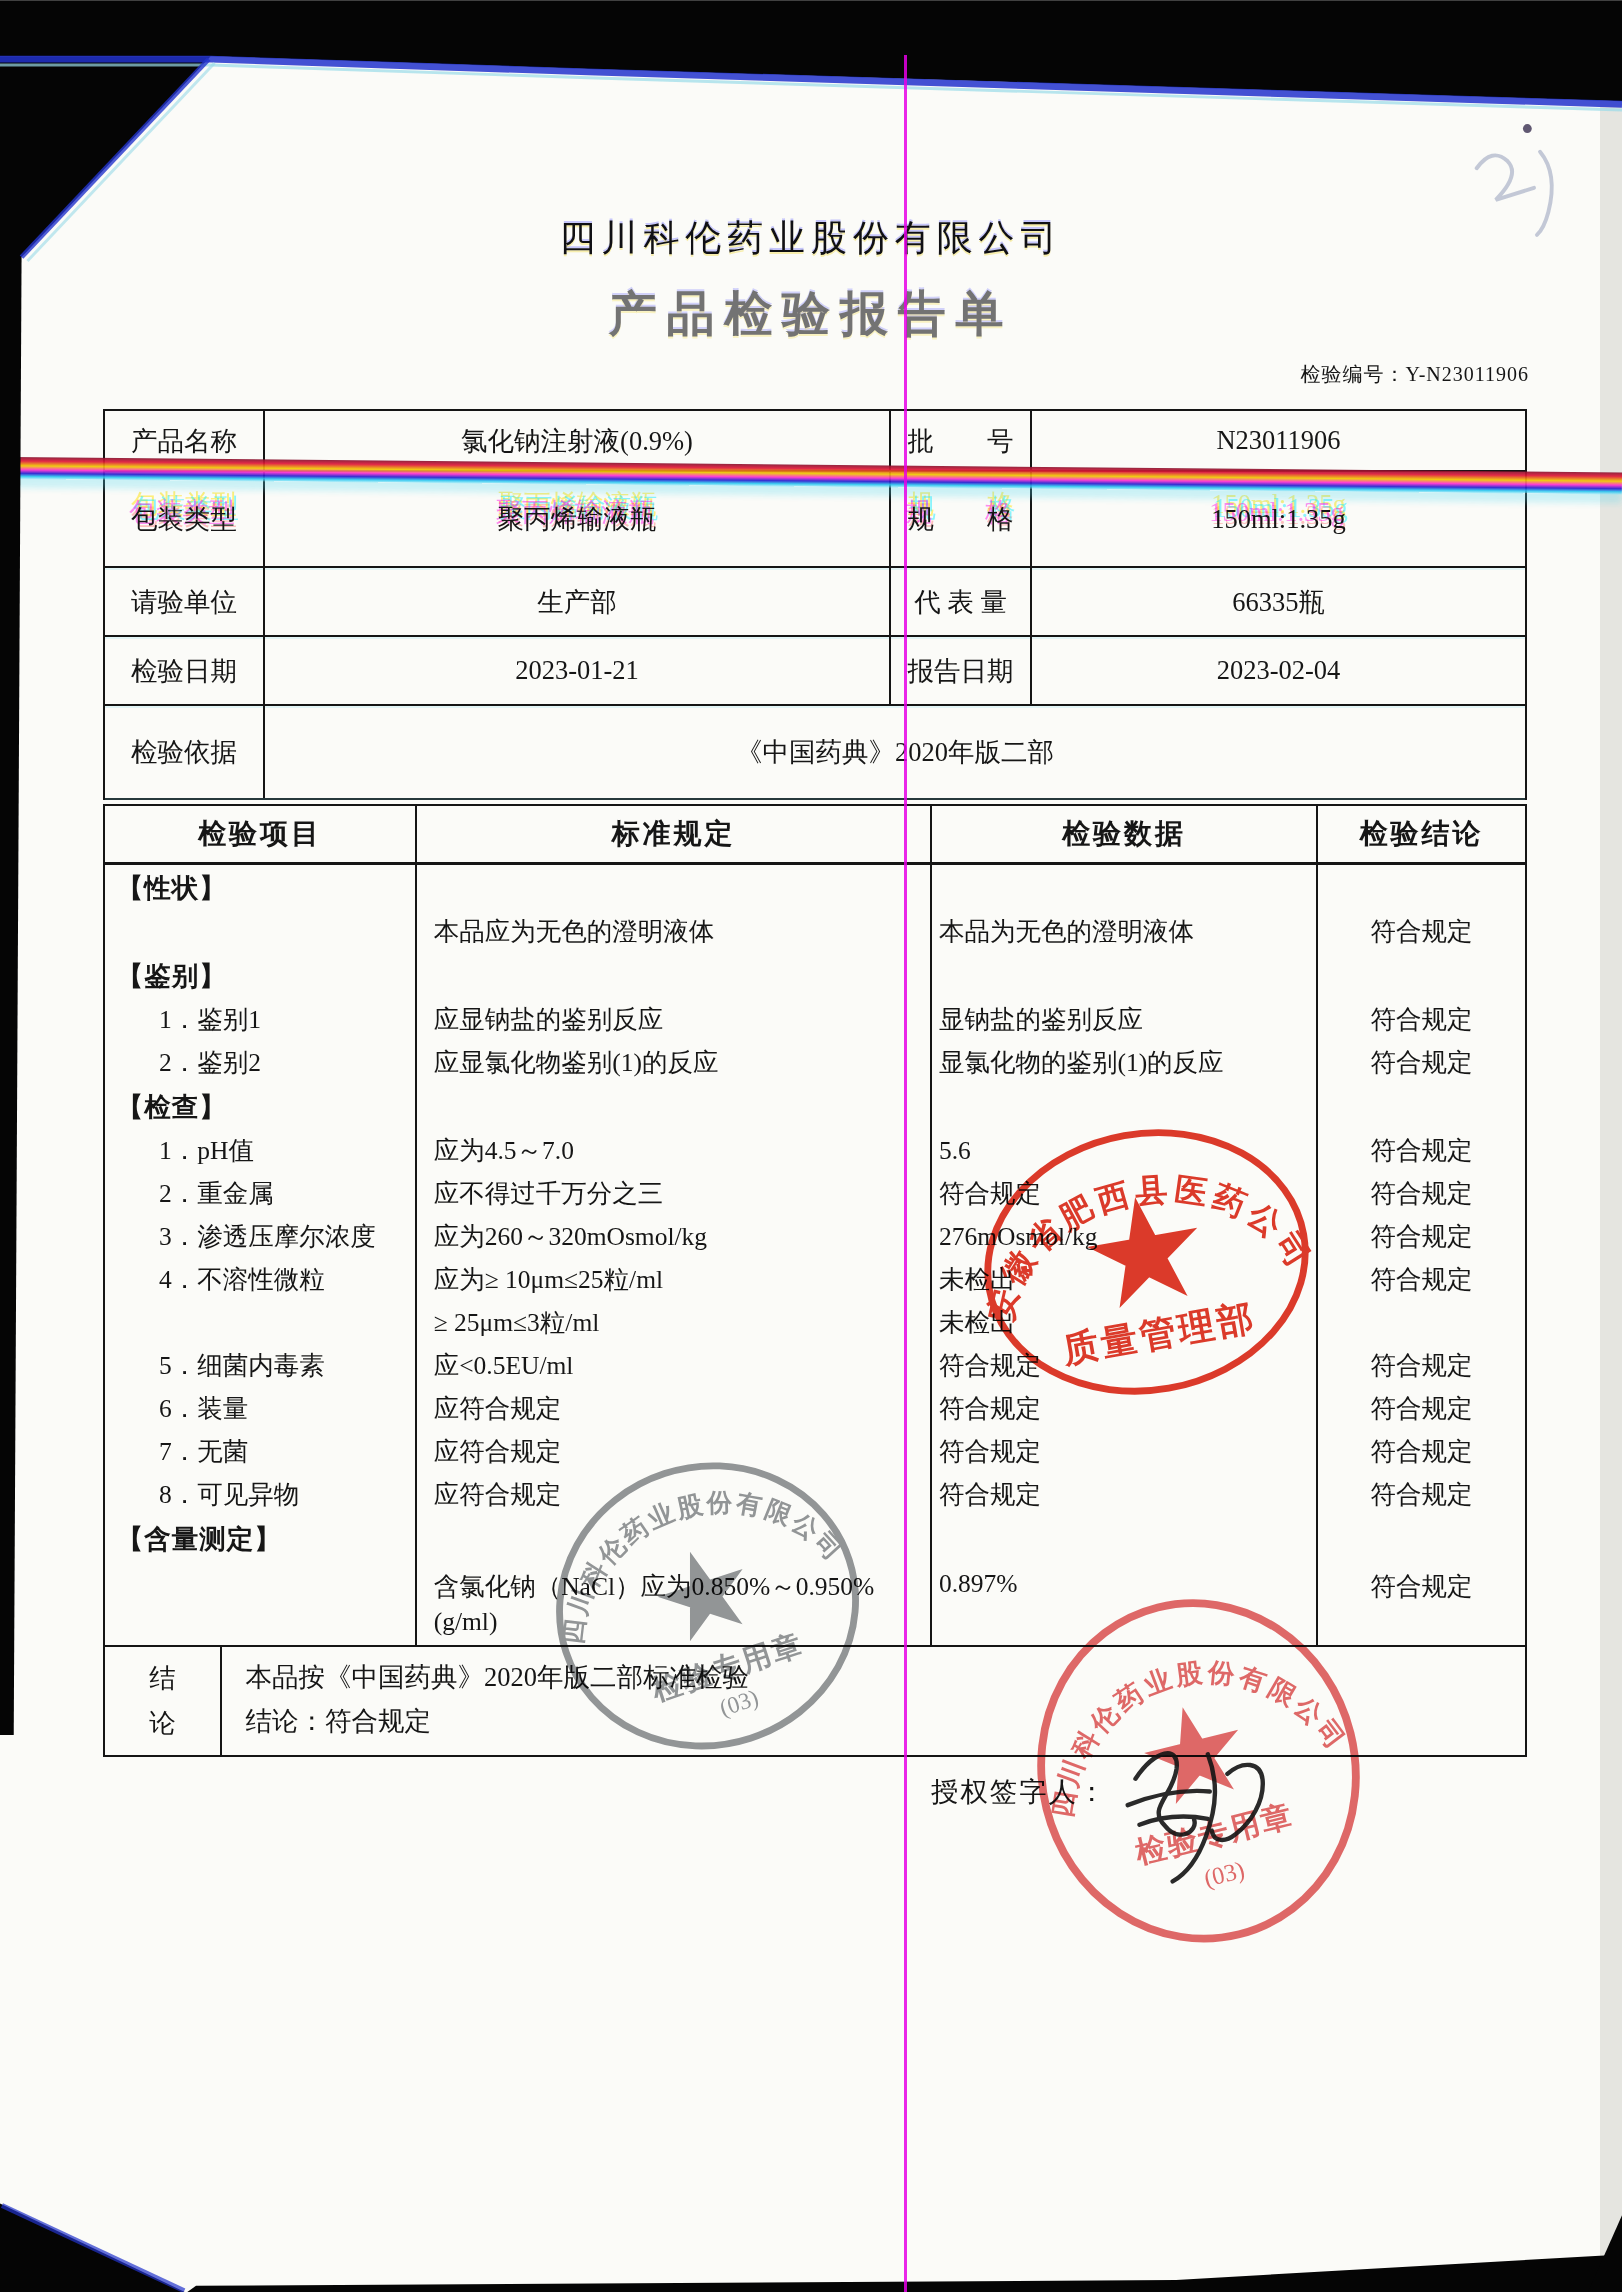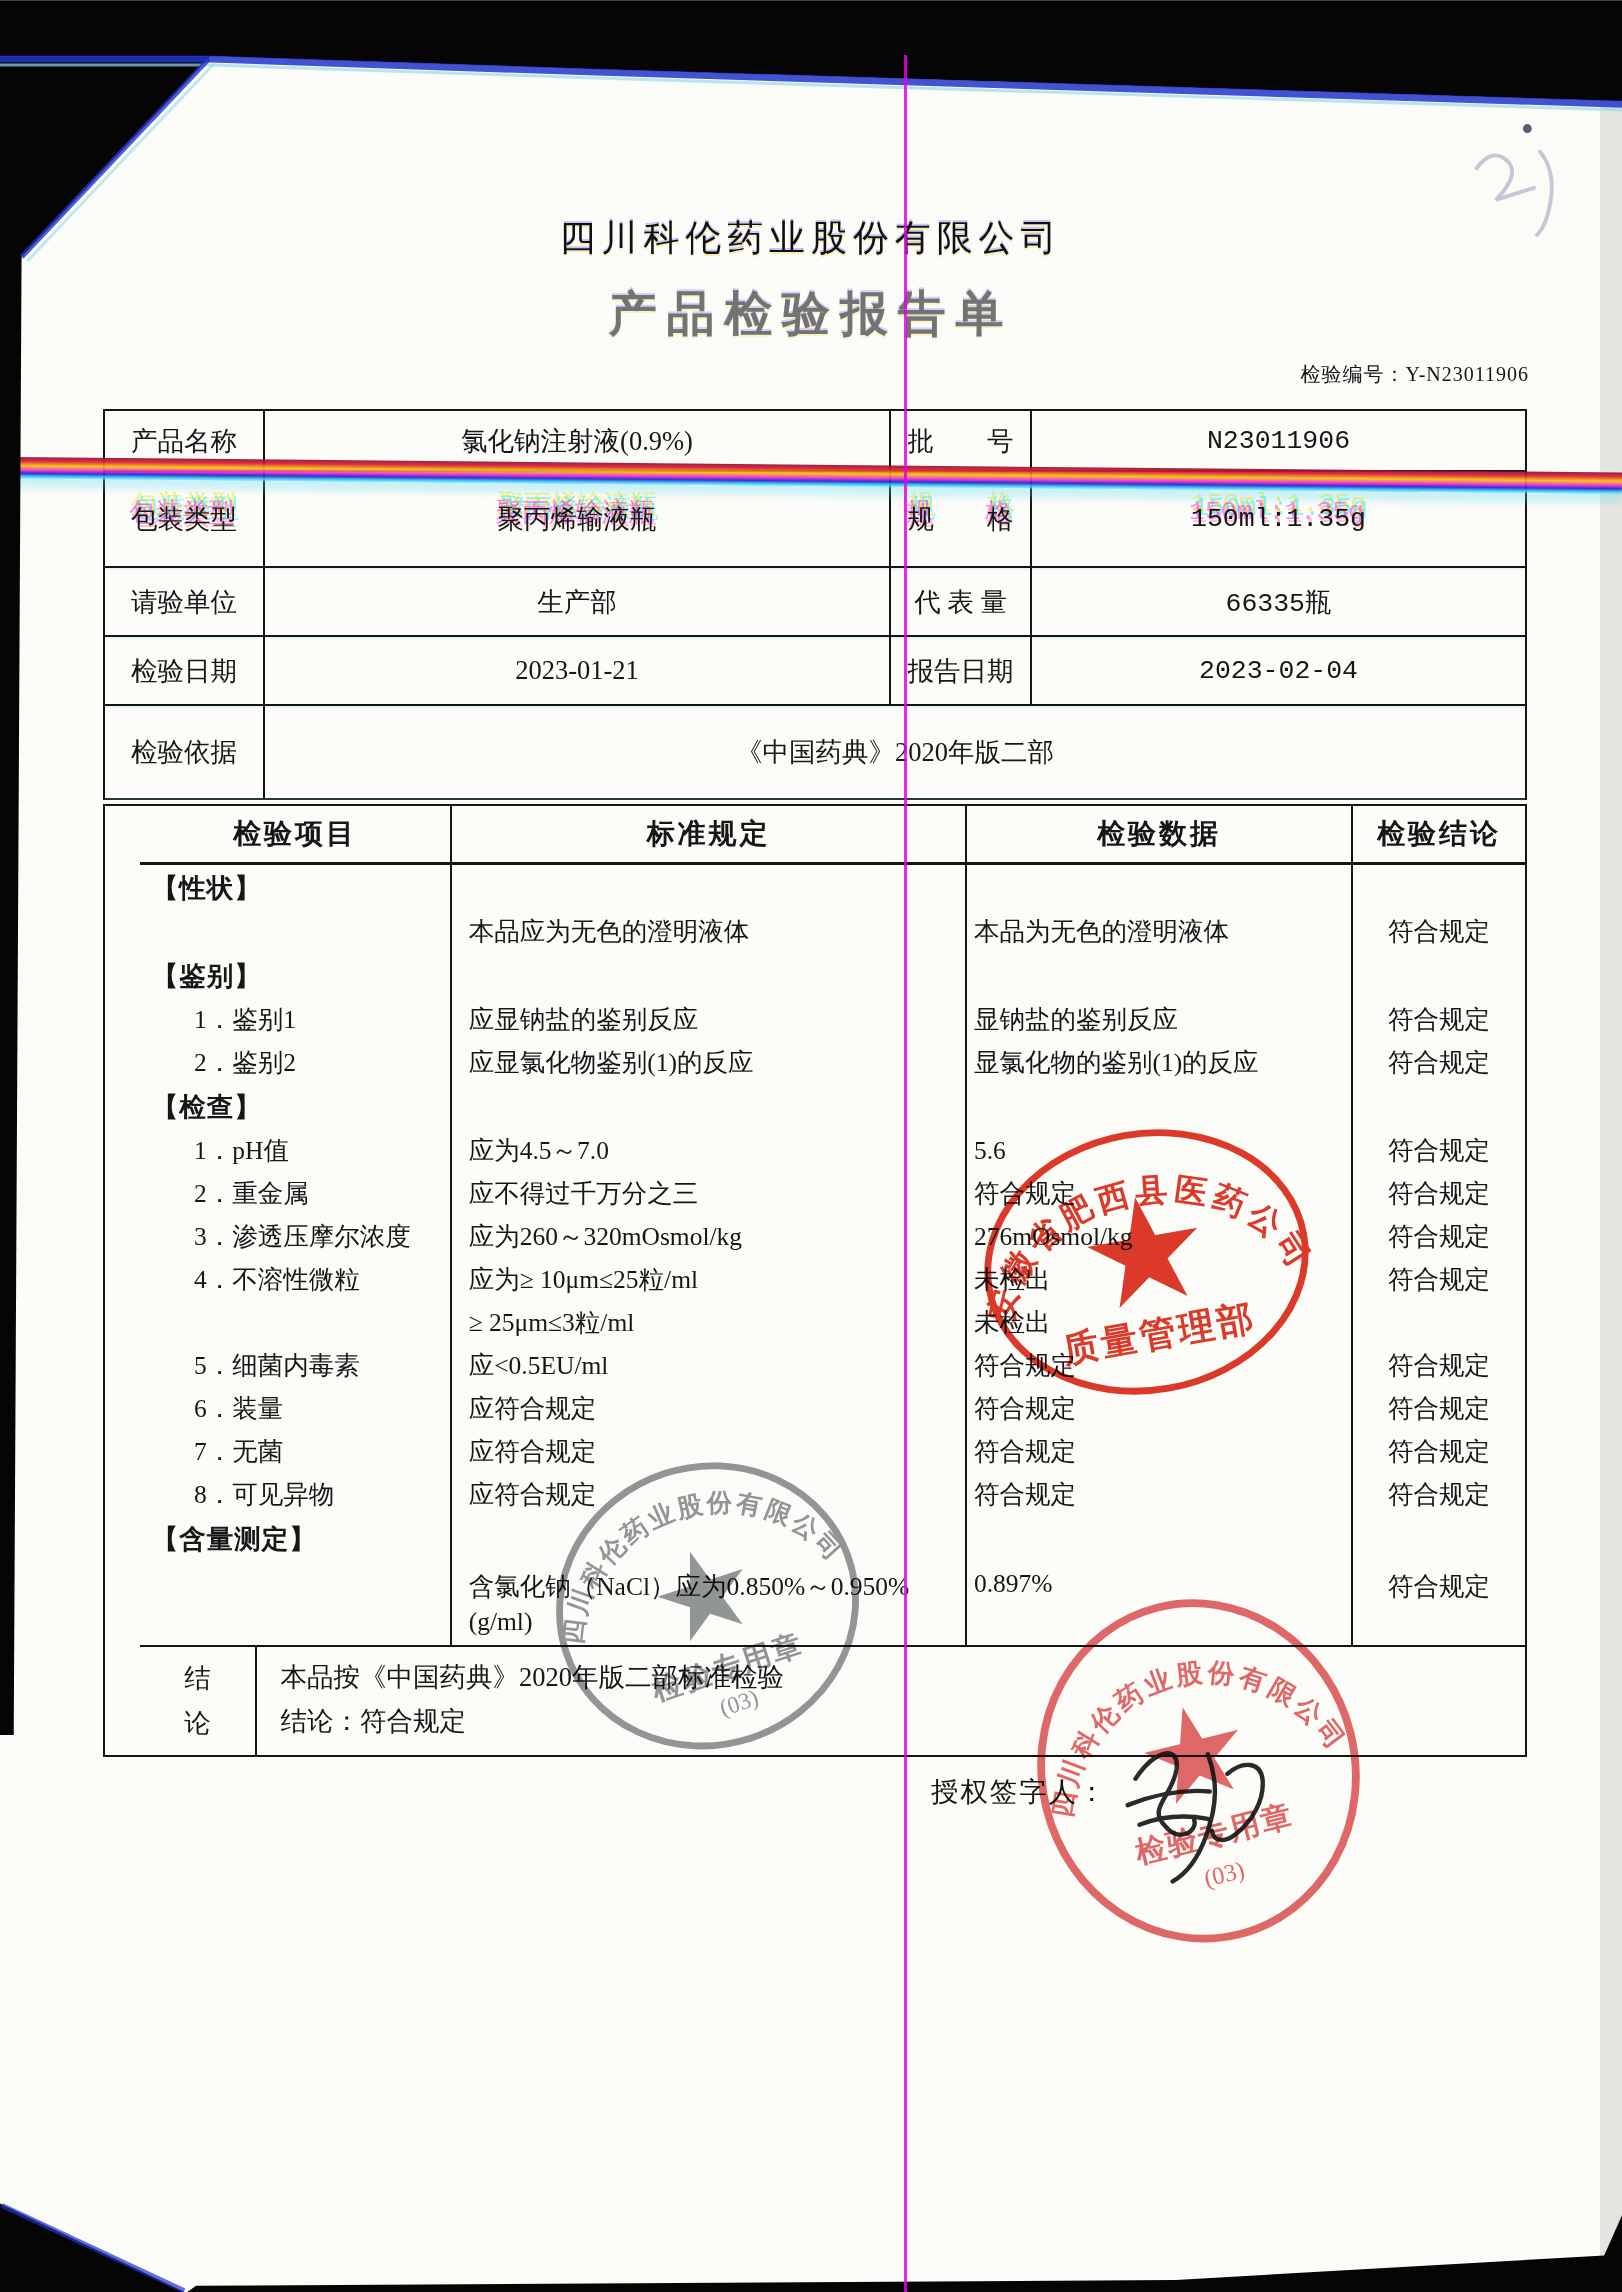--- a/index.html
+++ b/index.html
@@ -40,30 +40,30 @@
     position:absolute;left:103px;top:409px;width:1424px;
     border:2.9px solid #151515;box-sizing:border-box;z-index:10;
   }
   .info-row{display:flex;border-bottom:2.9px solid #151515;box-shadow:0 2px 0 rgba(120,220,240,.18);}
   .info-row:last-child{border-bottom:none;}
   .ic{box-sizing:border-box;display:flex;align-items:center;justify-content:center;font-size:26.5px;}
   .ic.lbl{border-right:2px solid #151515;}
   .ic.l1{width:160px;}
   .ic.v1{width:626px;border-right:2px solid #151515;}
   .ic.l2{width:141px;}
-  .ic.v2{flex:1;font-family:Liberation Mono, monospace;}
+  .ic.v2{flex:1;}
   .ic.basis-v{flex:1;}
   .h62{height:59px;}.h98{height:94px;}.h70{height:67px;}.h94{height:92px;}
   .misreg{
     text-shadow:-2px -6.9px 0 rgba(255,0,230,.45),2px -10.8px 0 rgba(0,235,255,.45),0 -14.7px 0 rgba(255,225,0,.5),0 -3.9px 0 rgba(255,80,80,.35);
   }
   
   .main-table{
     position:absolute;left:103px;top:804px;width:1424px;
-    border:2.9px solid #151515;box-sizing:border-box;z-index:10;background:transparent;padding-left:35px;
+    border:2.9px solid #151515;box-sizing:border-box;z-index:10;background:transparent;
   }
   .mt-header{display:flex;border-bottom:3.9px solid #151515;height:56px;}
   .hc{box-sizing:border-box;display:flex;align-items:center;justify-content:center;
       font-size:28px;font-weight:bold;letter-spacing:2.9px;}
   .hc:nth-child(1){width:312px;border-right:2px solid #151515;}
   .hc:nth-child(2){width:515px;border-right:2px solid #151515;}
   .hc:nth-child(3){width:386px;border-right:2px solid #151515;}
   .hc:nth-child(4){flex:1;}
   .mt-body{}
   .trow{display:flex;}

